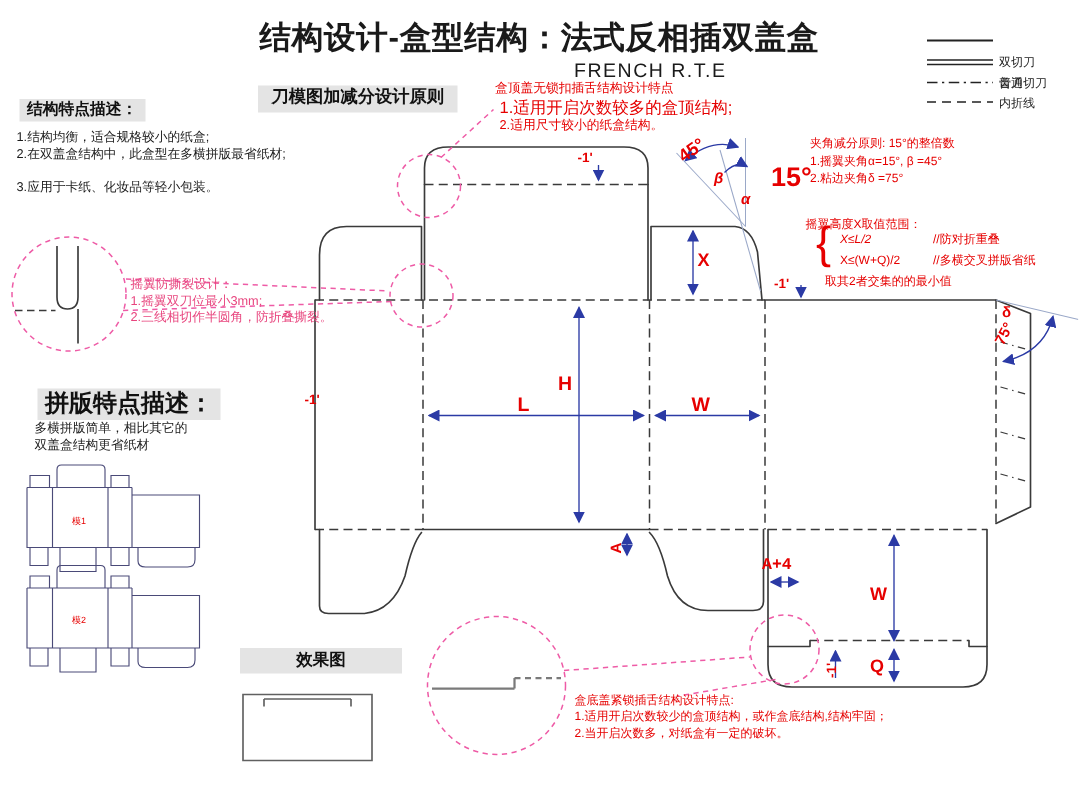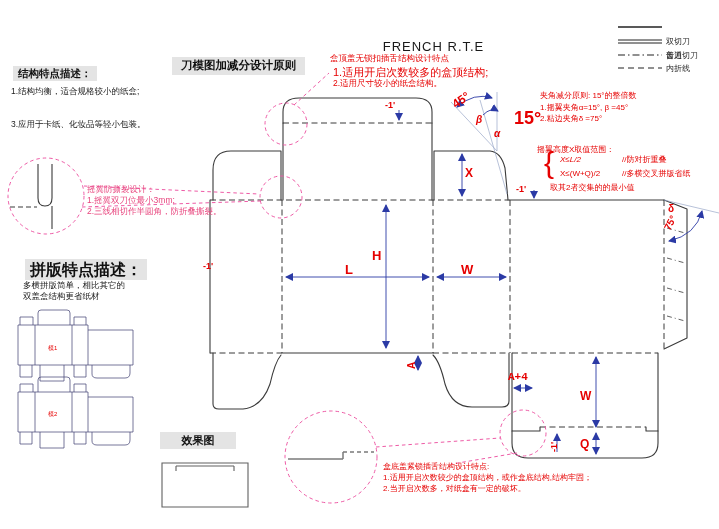--- a/index.html
+++ b/index.html
@@ -133,37 +133,39 @@
              M92,365 V374 Q92,378 97,378 H125 Q130,378 130,373 V365
              M20,365 V377 H32 V365 M74,365 V377 H86 V365 M40,365 V381 H64 V365"></path>
   </g>
 
   <g stroke="#606060" stroke-width="1.1" fill="none">
     <path d="M162,463 H248 V507 H162 Z"></path>
     <path d="M176,466 H234 M176,466 V471 M234,466 V471"></path>
   </g>
 </svg>
 
+<div class="lbl black" style="left:0;right:0;top:13px;text-align:center;font-size:21px;font-weight:bold;letter-spacing:0.5px;">结构设计-盒型结构：法式反相插双盖盒</div>
 <div class="lbl black" style="left:0;right:0;top:39px;text-align:center;transform:translateX(74px);font-size:13px;letter-spacing:1px;">FRENCH R.T.E</div>
 
 <div class="lbl hdr" style="left:172px;top:57px;font-size:11.5px;padding:2px 9px;">刀模图加减分设计原则</div>
 
 <div class="lbl hdr" style="left:13px;top:66px;font-size:10.5px;padding:1px 5px;">结构特点描述：</div>
 <div class="lbl black" style="left:11px;top:86px;font-size:8.5px;">1.结构均衡，适合规格较小的纸盒;</div>
+<div class="lbl black" style="left:11px;top:97px;font-size:8.5px;">2.在双盖盒结构中，此盒型在多横拼版最省纸材;</div>
 <div class="lbl black" style="left:11px;top:119px;font-size:8.5px;">3.应用于卡纸、化妆品等轻小包装。</div>
 
 <div class="lbl pink" style="left:87px;top:184px;font-size:8.5px;">摇翼防撕裂设计：</div>
 <div class="lbl pink" style="left:87px;top:195px;font-size:8.5px;">1.摇翼双刀位最小3mm;</div>
 <div class="lbl pink" style="left:87px;top:206px;font-size:8.5px;">2.三线相切作半圆角，防折叠撕裂。</div>
 
 <div class="lbl hdr" style="left:25px;top:259px;font-size:16px;padding:1px 5px;">拼版特点描述：</div>
 <div class="lbl black" style="left:23px;top:280px;font-size:8.5px;">多横拼版简单，相比其它的</div>
 <div class="lbl black" style="left:23px;top:291px;font-size:8.5px;">双盖盒结构更省纸材</div>
 
-<div class="lbl hdr" style="left:160px;top:432px;width:76px;text-align:center;font-size:11px;padding:2px 0;">效果图</div>
+<div class="lbl hdr" style="left:160px;top:432px;width:108px;text-align:center;font-size:11px;padding:2px 0;">效果图</div>
 
 <div class="lbl red" style="left:330px;top:53px;font-size:8.5px;">盒顶盖无锁扣插舌结构设计特点</div>
 <div class="lbl red" style="left:333px;top:66px;font-size:11px;">1.适用开启次数较多的盒顶结构;</div>
 <div class="lbl red" style="left:333px;top:78px;font-size:8.5px;">2.适用尺寸较小的纸盒结构。</div>
 
 <div class="lbl red" style="left:540px;top:91px;font-size:8px;">夹角减分原则: 15°的整倍数</div>
 <div class="lbl red" style="left:540px;top:103px;font-size:8px;">1.摇翼夹角α=15°, β =45°</div>
 <div class="lbl red" style="left:540px;top:114px;font-size:8px;">2.粘边夹角δ =75°</div>
 
 <div class="lbl red" style="left:537px;top:145px;font-size:8px;">摇翼高度X取值范围：</div>

